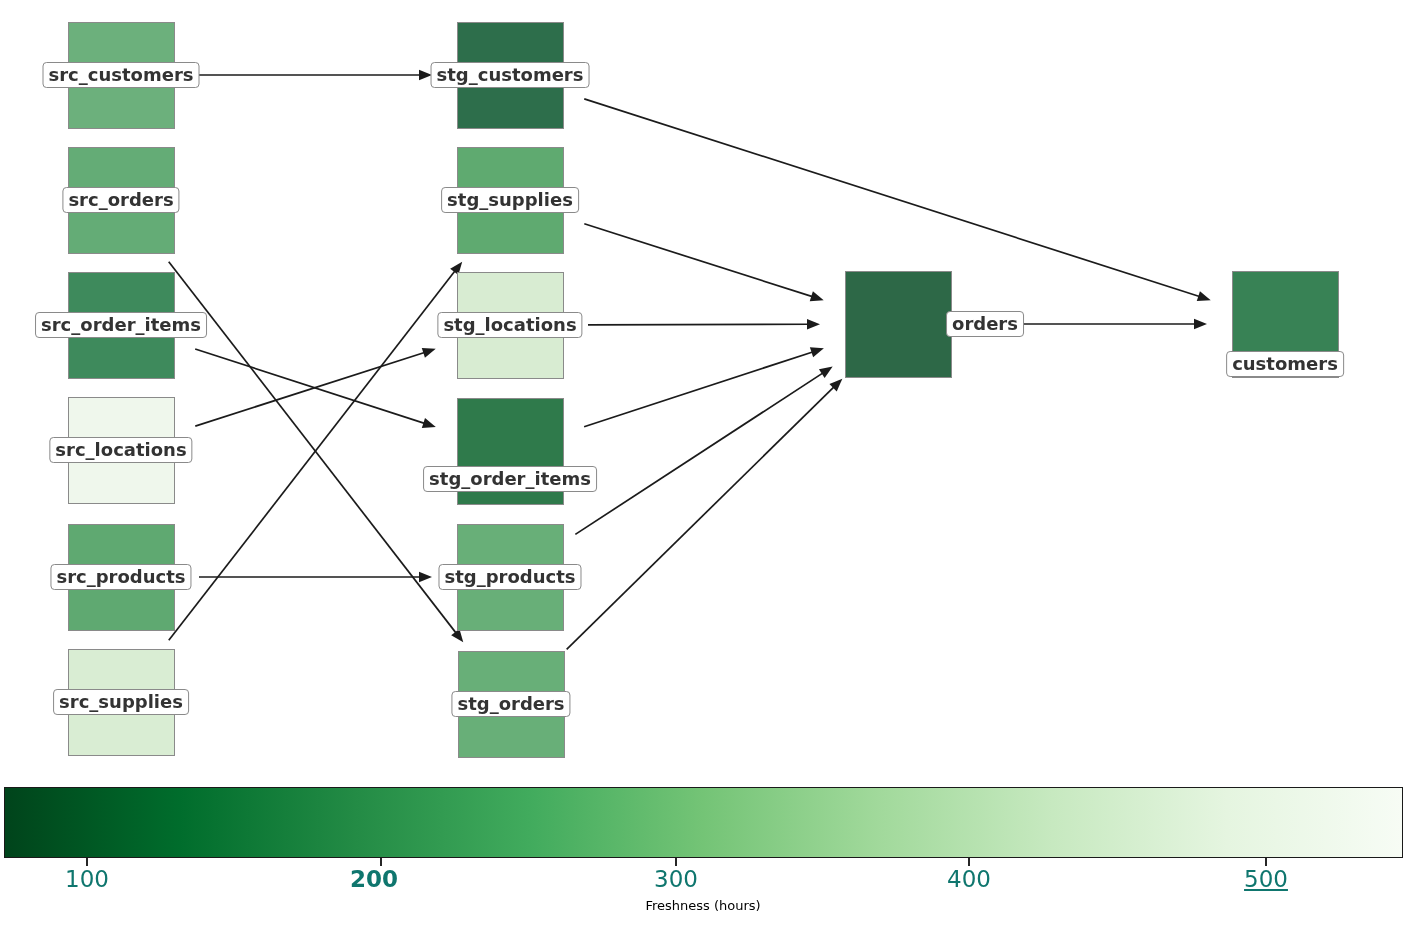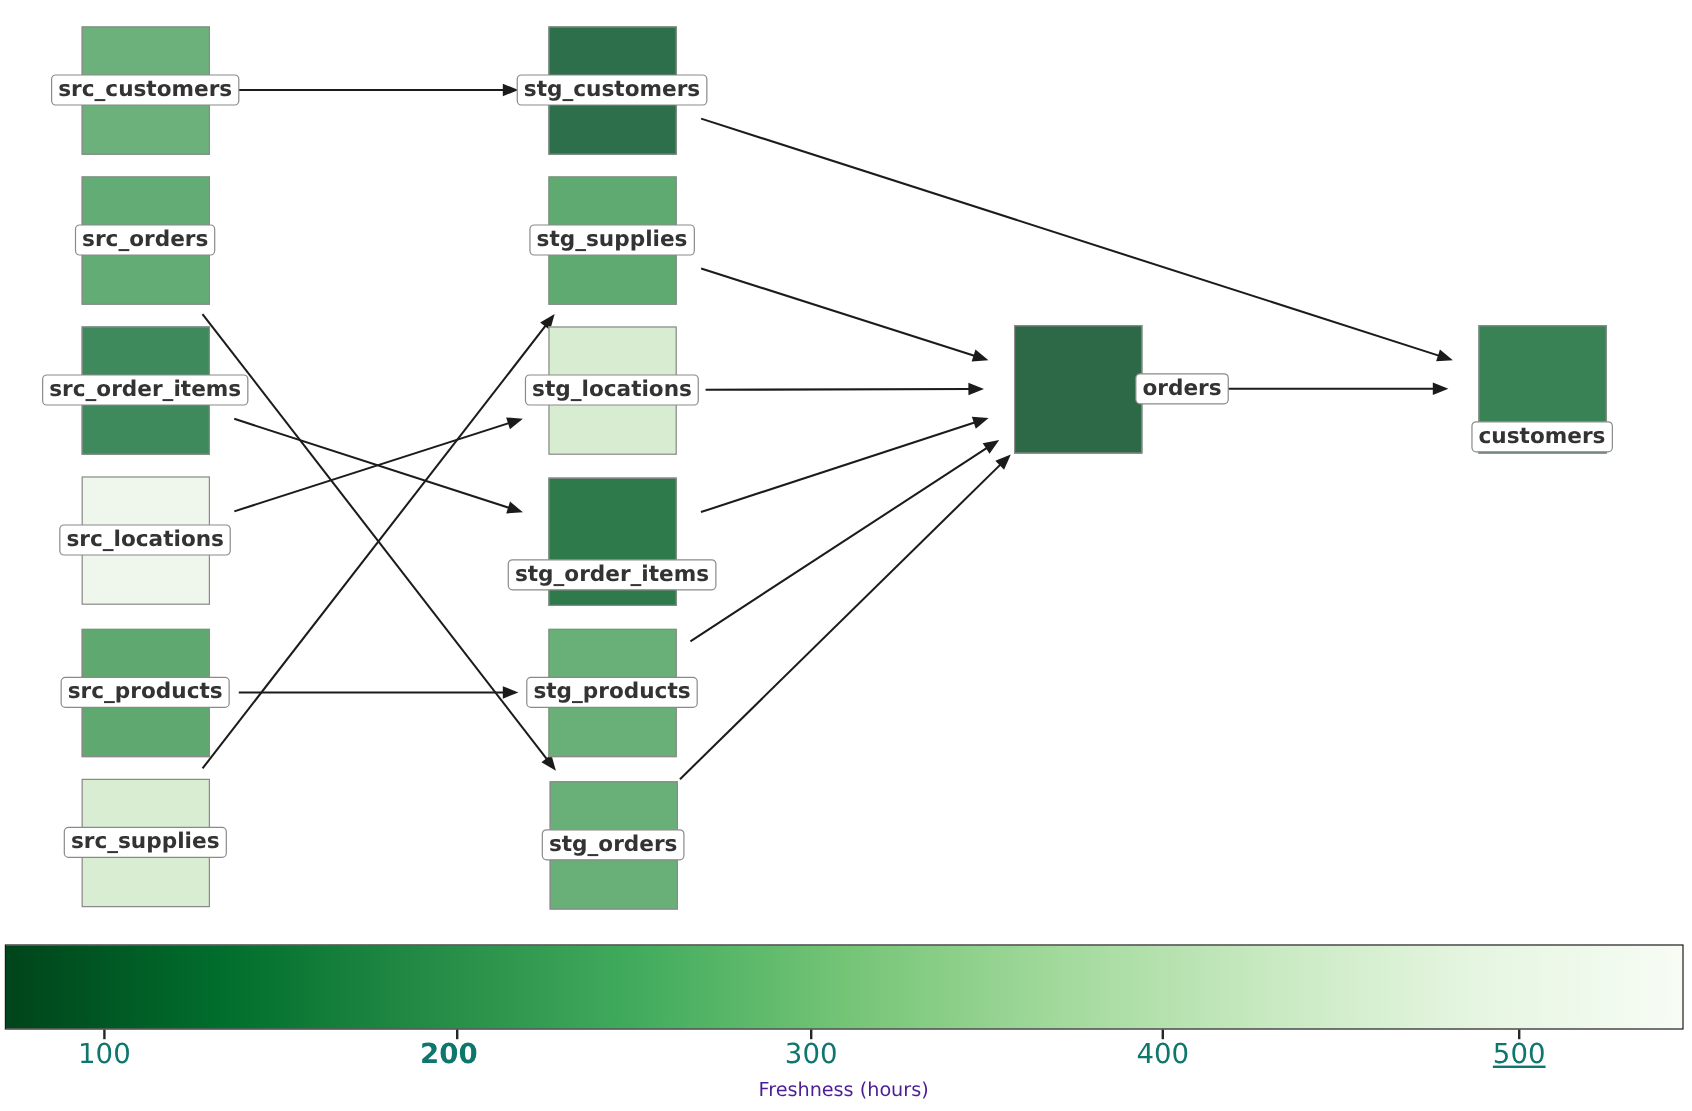--- a/index.html
+++ b/index.html
@@ -52,22 +52,22 @@
     position: absolute;
     top: 866px;
     transform: translateX(-50%);
     font-size: 23px;
     color: #0f766e;
   }
   #cbar-axis-label {
     position: absolute;
     top: 898px;
     transform: translateX(-50%);
-    font-size: 16px;
-    color: #4c1d95;
+    font-size: 13px;
+    color: #000000;
   }
 </style>
 </head>
 <body>
 
 <div id="figure">
   <svg id="edges-layer" width="1410" height="926" viewBox="0 0 1410 926" xmlns="http://www.w3.org/2000/svg">
       <line x1="199" y1="75" x2="421" y2="75" stroke="#1b1b1b" stroke-width="1.7"></line>
       <polygon points="432,75 419,80.2 419,69.8" fill="#1b1b1b"></polygon>
       <line x1="168.73469584943385" y1="261.6879146361914" x2="456.5334880692358" y2="633.6125076587047" stroke="#1b1b1b" stroke-width="1.7"></line>

